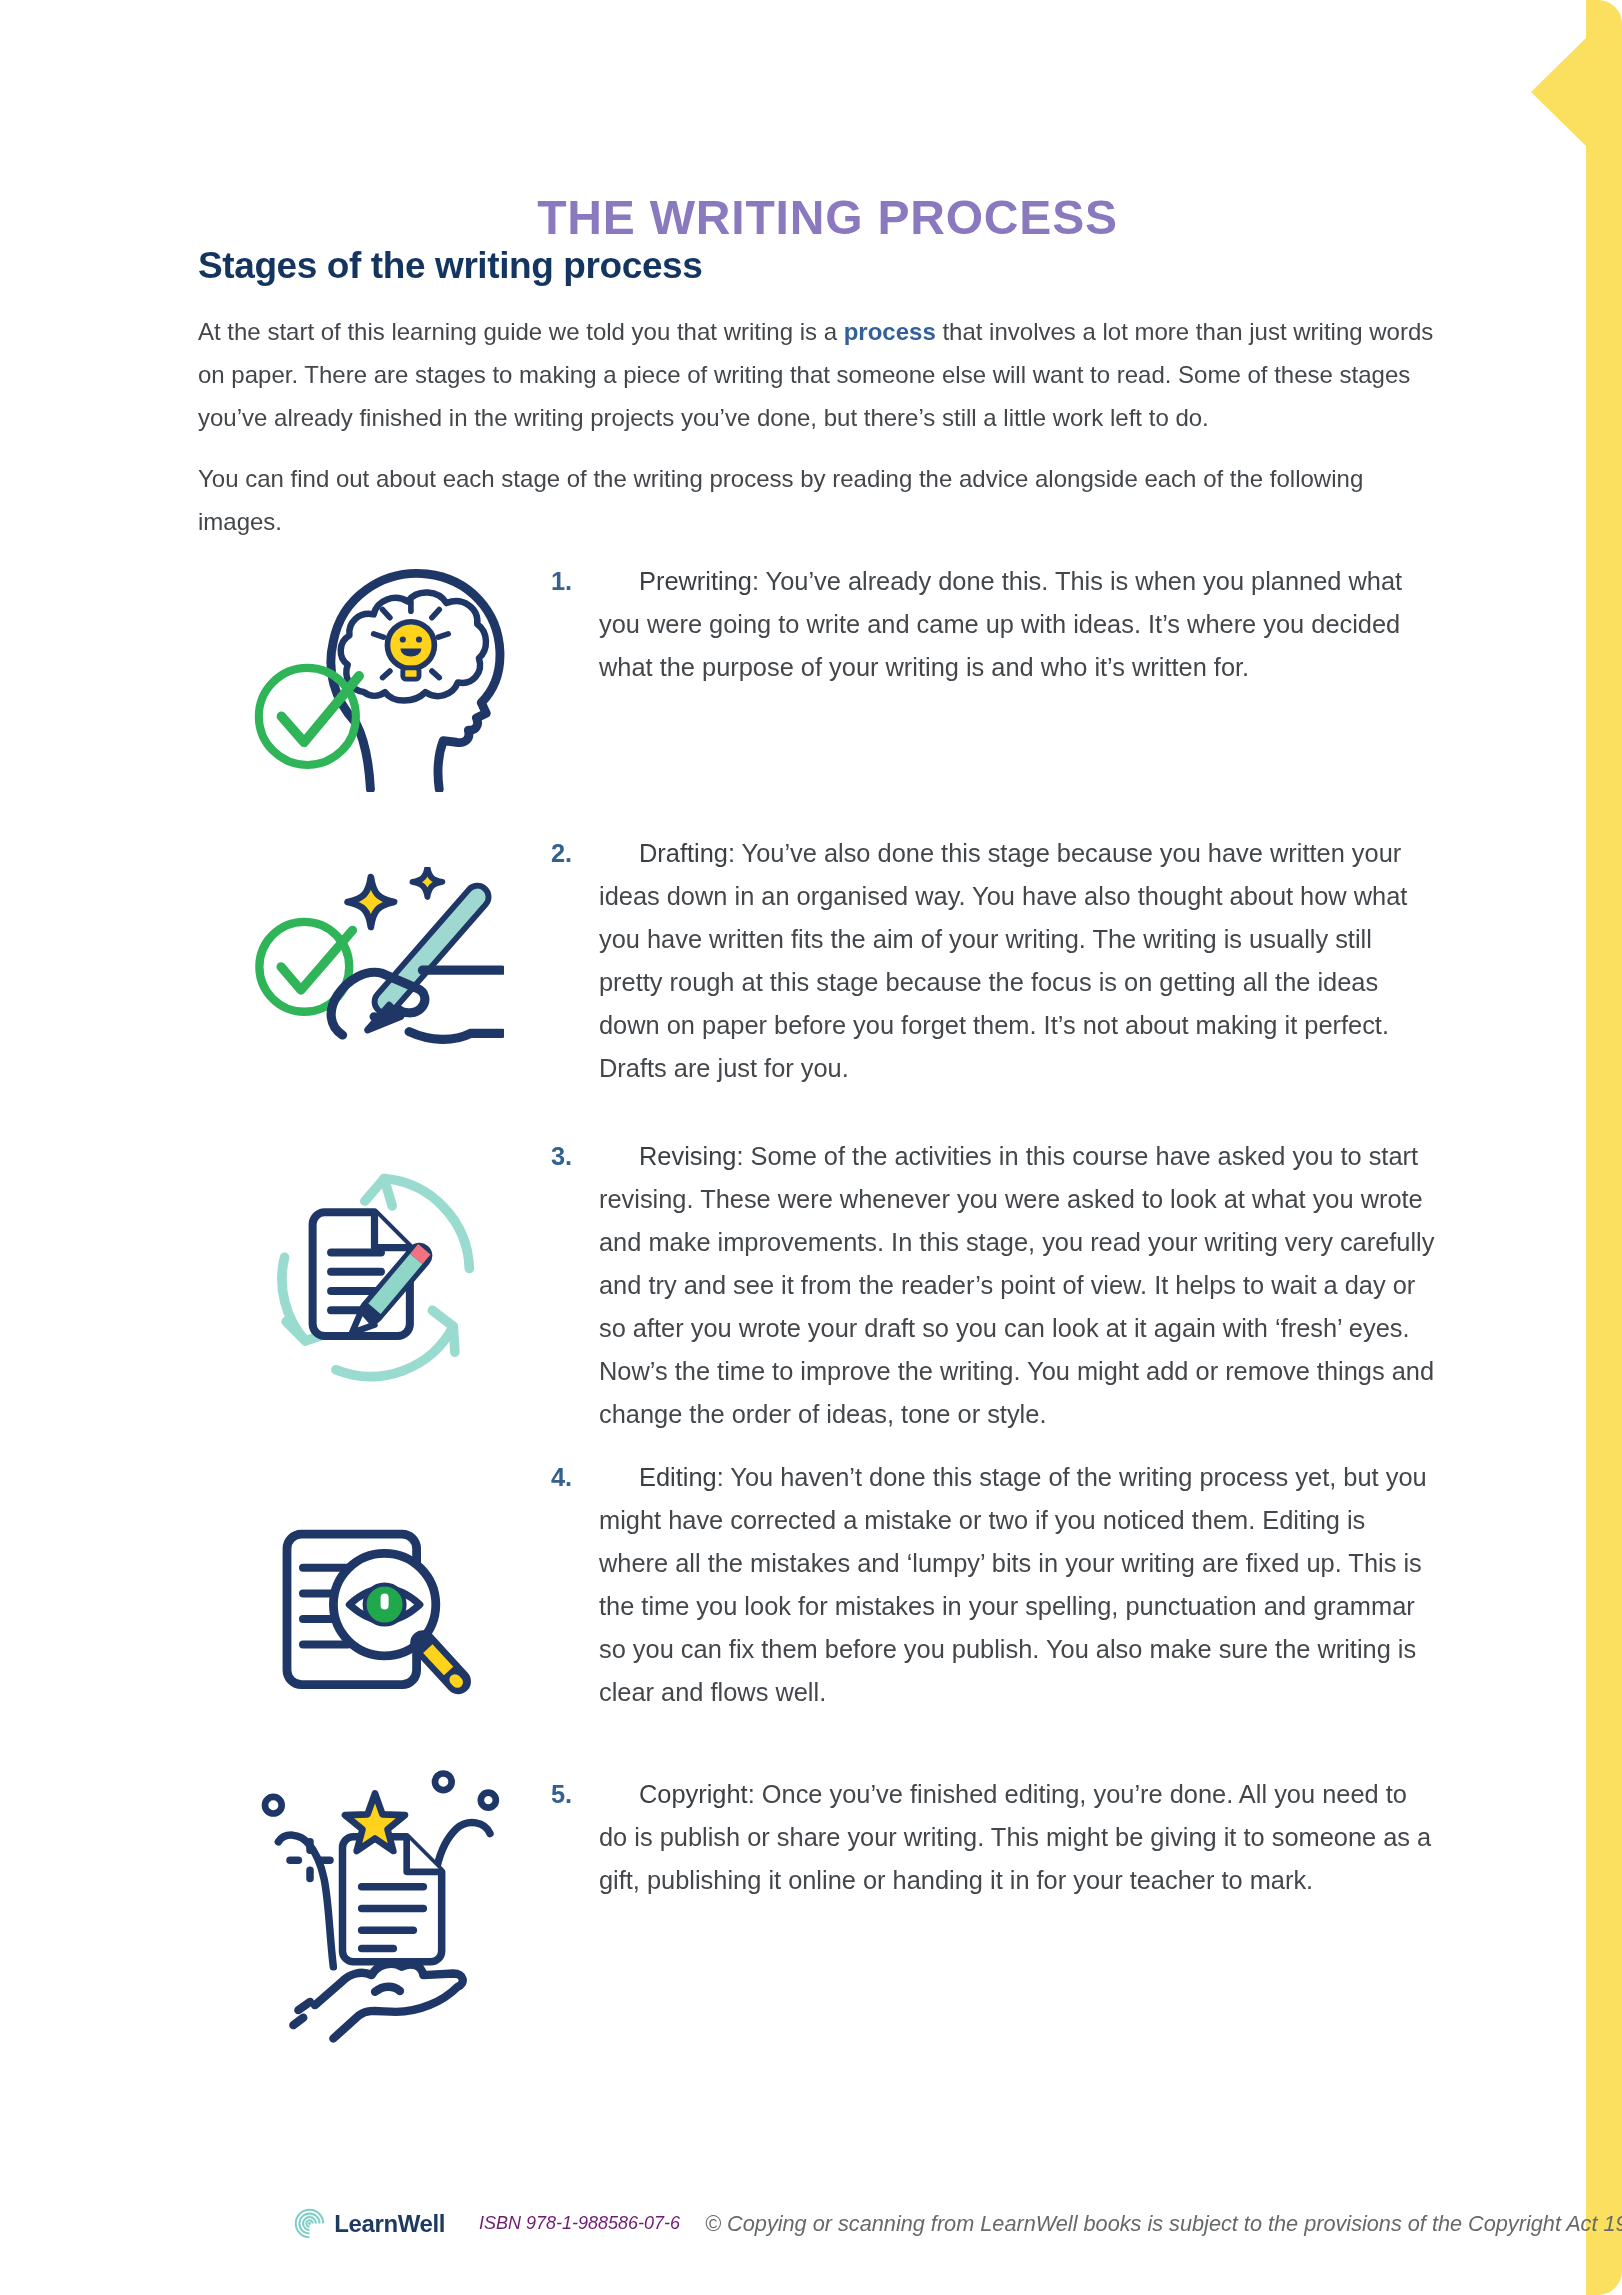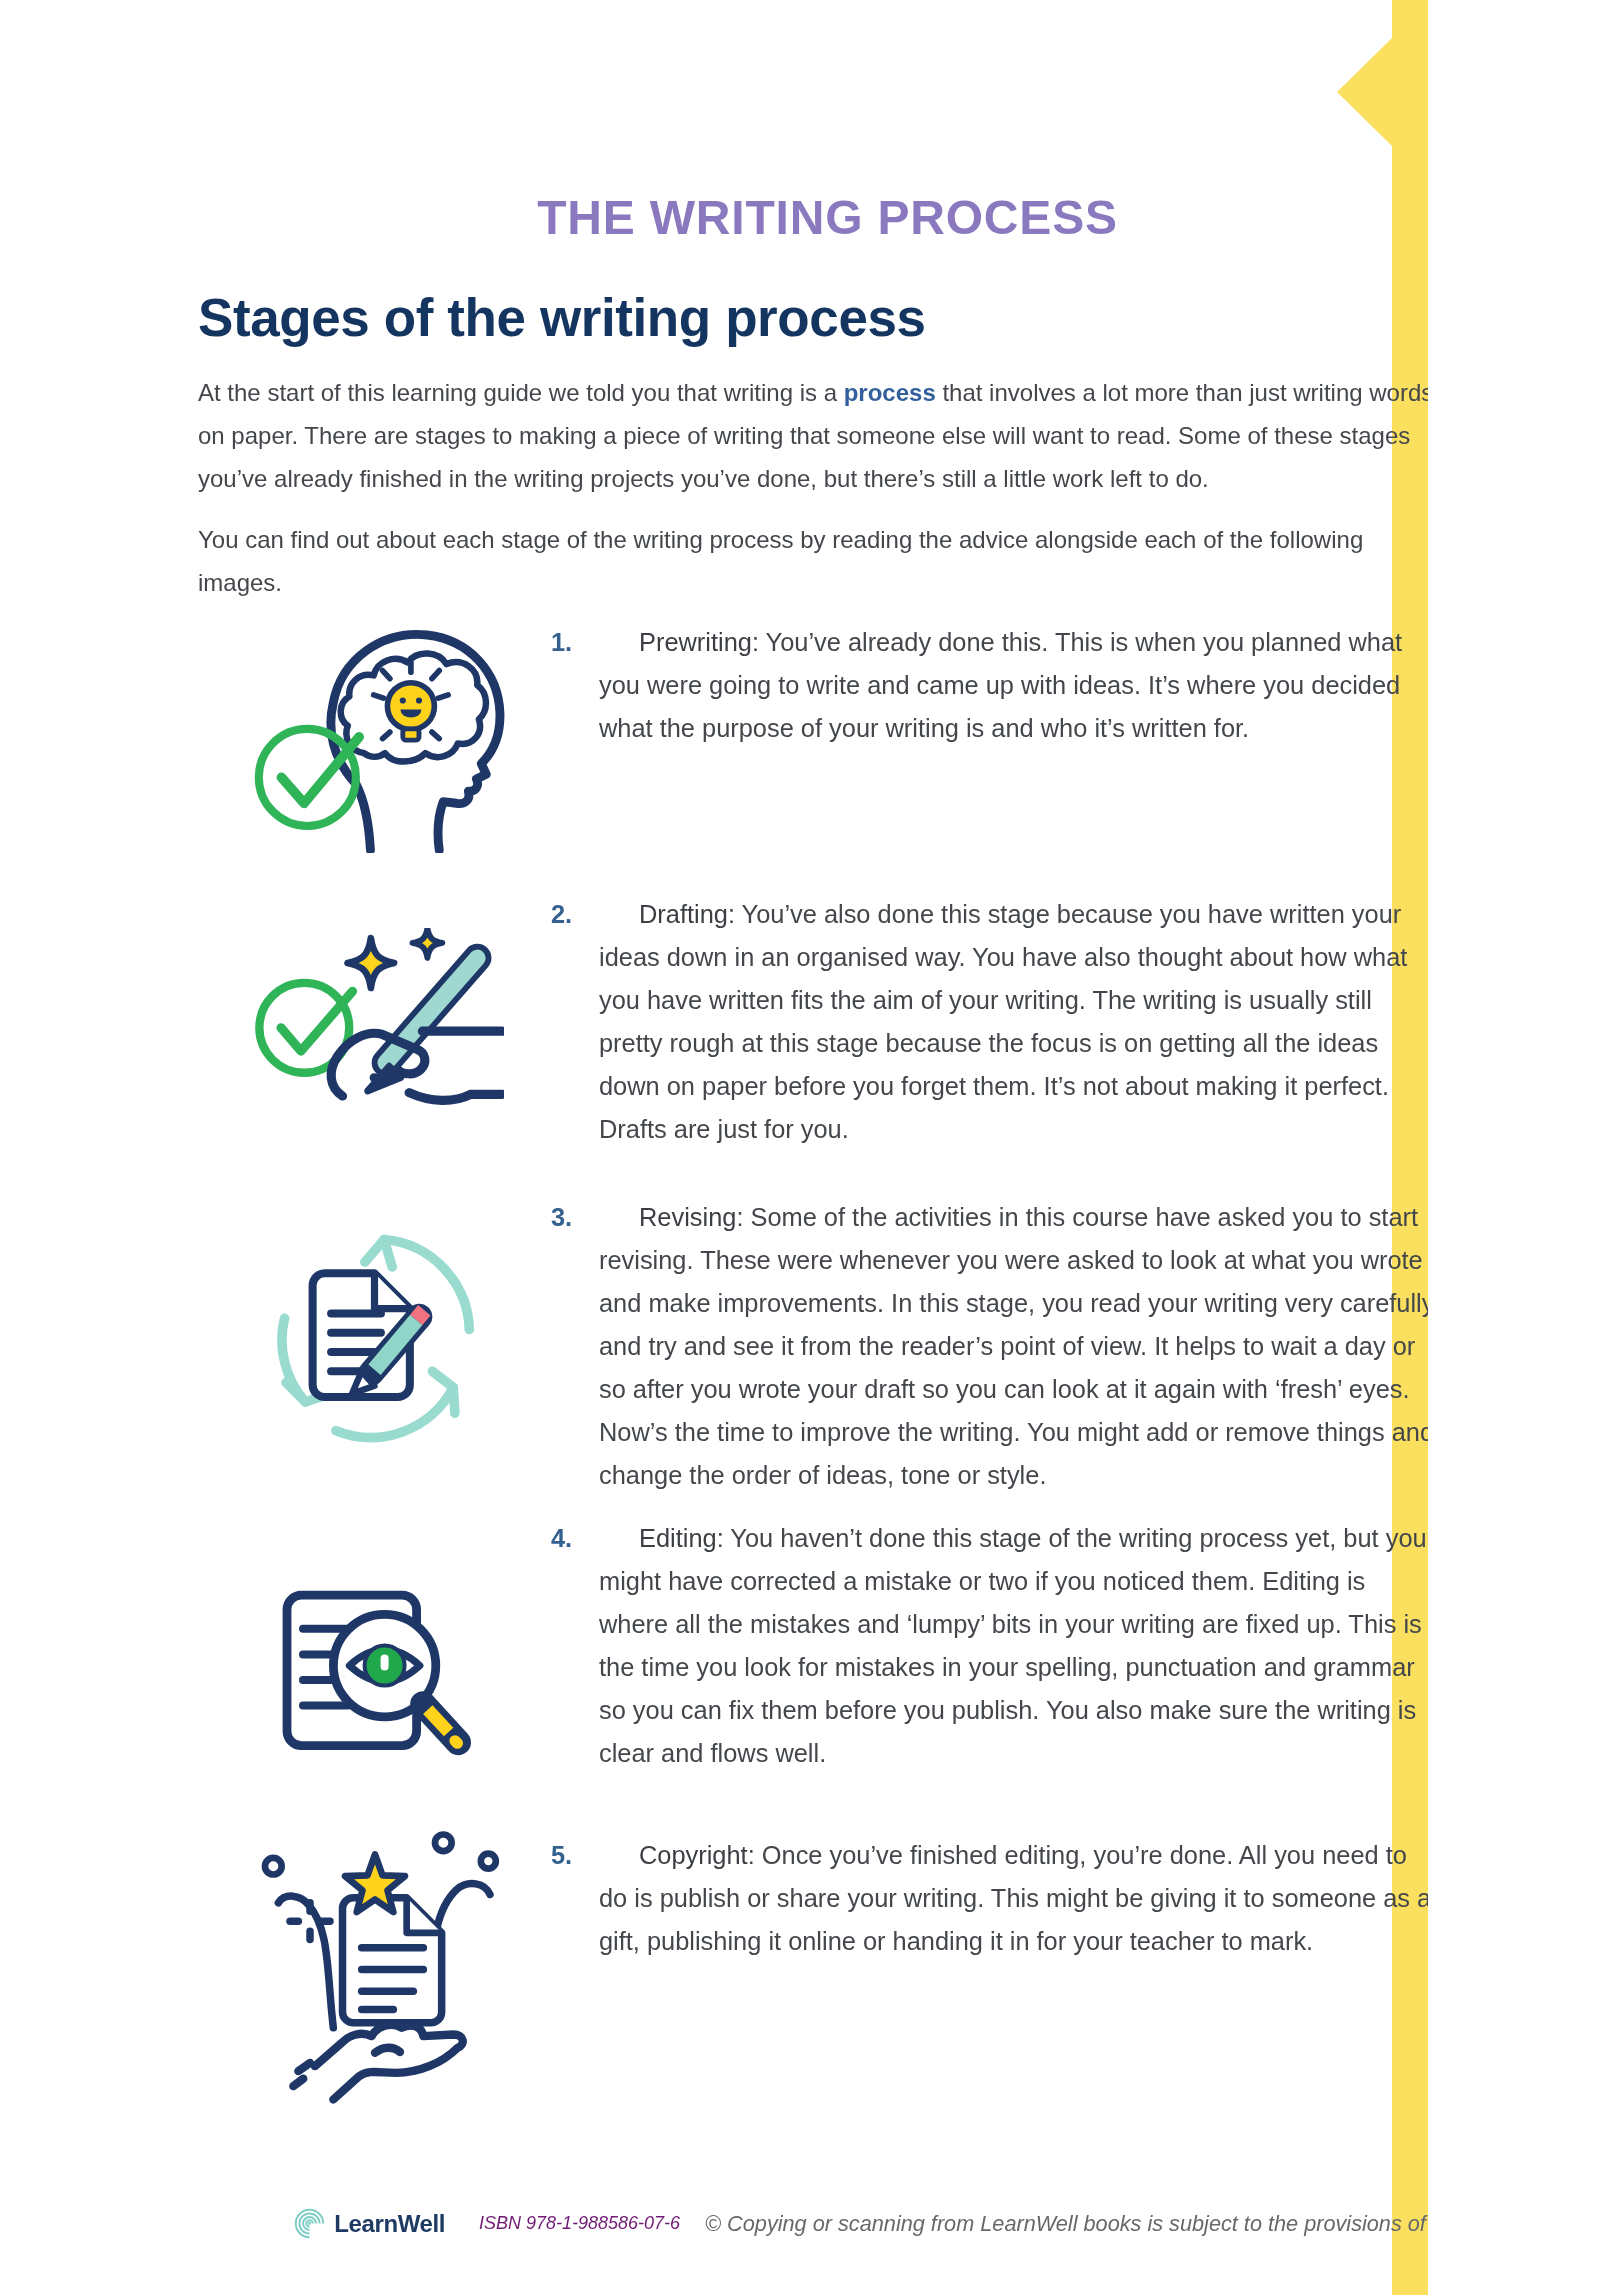--- a/index.html
+++ b/index.html
@@ -1,29 +1,29 @@
 <!DOCTYPE html>
 <html style="font-size:13.3px"><head>
 <meta charset="utf-8">
 <style>
   * { margin:0; padding:0; box-sizing:border-box; }
   html,body { background:#ffffff; }
   body { font-family:"Liberation Sans", sans-serif; }
-  .page { position:relative; width:1428px; height:2295px; background:#ffffff; overflow:hidden; }
+  .page { position:relative; width:1622px; height:2295px; background:#ffffff; overflow:hidden;border-radius:24px; }
 
   
   .yellow-strip { position:absolute; top:0; right:0; width:36px; height:100%; background:#FAE05E; }
   .yellow-notch { position:absolute; top:38px; right:36px; width:55px; height:108px; background:#FAE05E;
                   clip-path:polygon(100% 0, 0 50%, 100% 100%); }
 
   .content { position:relative; padding-left:198px; }
 
   .eyebrow { margin-top:190px; width:1259px; text-align:center;
              font-size:48px; font-weight:bold; letter-spacing:0.8px; color:#8A79BF; }
-  .heading { margin-top:42px; font-size:53px; font-weight:bold; color:#14355F; letter-spacing:-0.4px; }
+  .heading { font-size:37px; font-weight:bold; color:#14355F; letter-spacing:-0.4px; }
 
   .para { margin-top:23px; width:1246px; font-size:24px; line-height:43px; color:#43474B; }
   .para + .para { margin-top:18.3px; }
   .keyword { font-weight:bold; color:#33609C; }
 
   .stages { margin-top:16.7px; }
   .stage { display:flex; align-items:flex-start; }
   .icon-cell { flex:0 0 353px; display:flex; justify-content:center; }
   .stage-body { display:flex; font-size:25.4px; line-height:43px; color:#43474B; }
   .stage-num { flex:0 0 48px; font-weight:bold; color:#35618F; }

